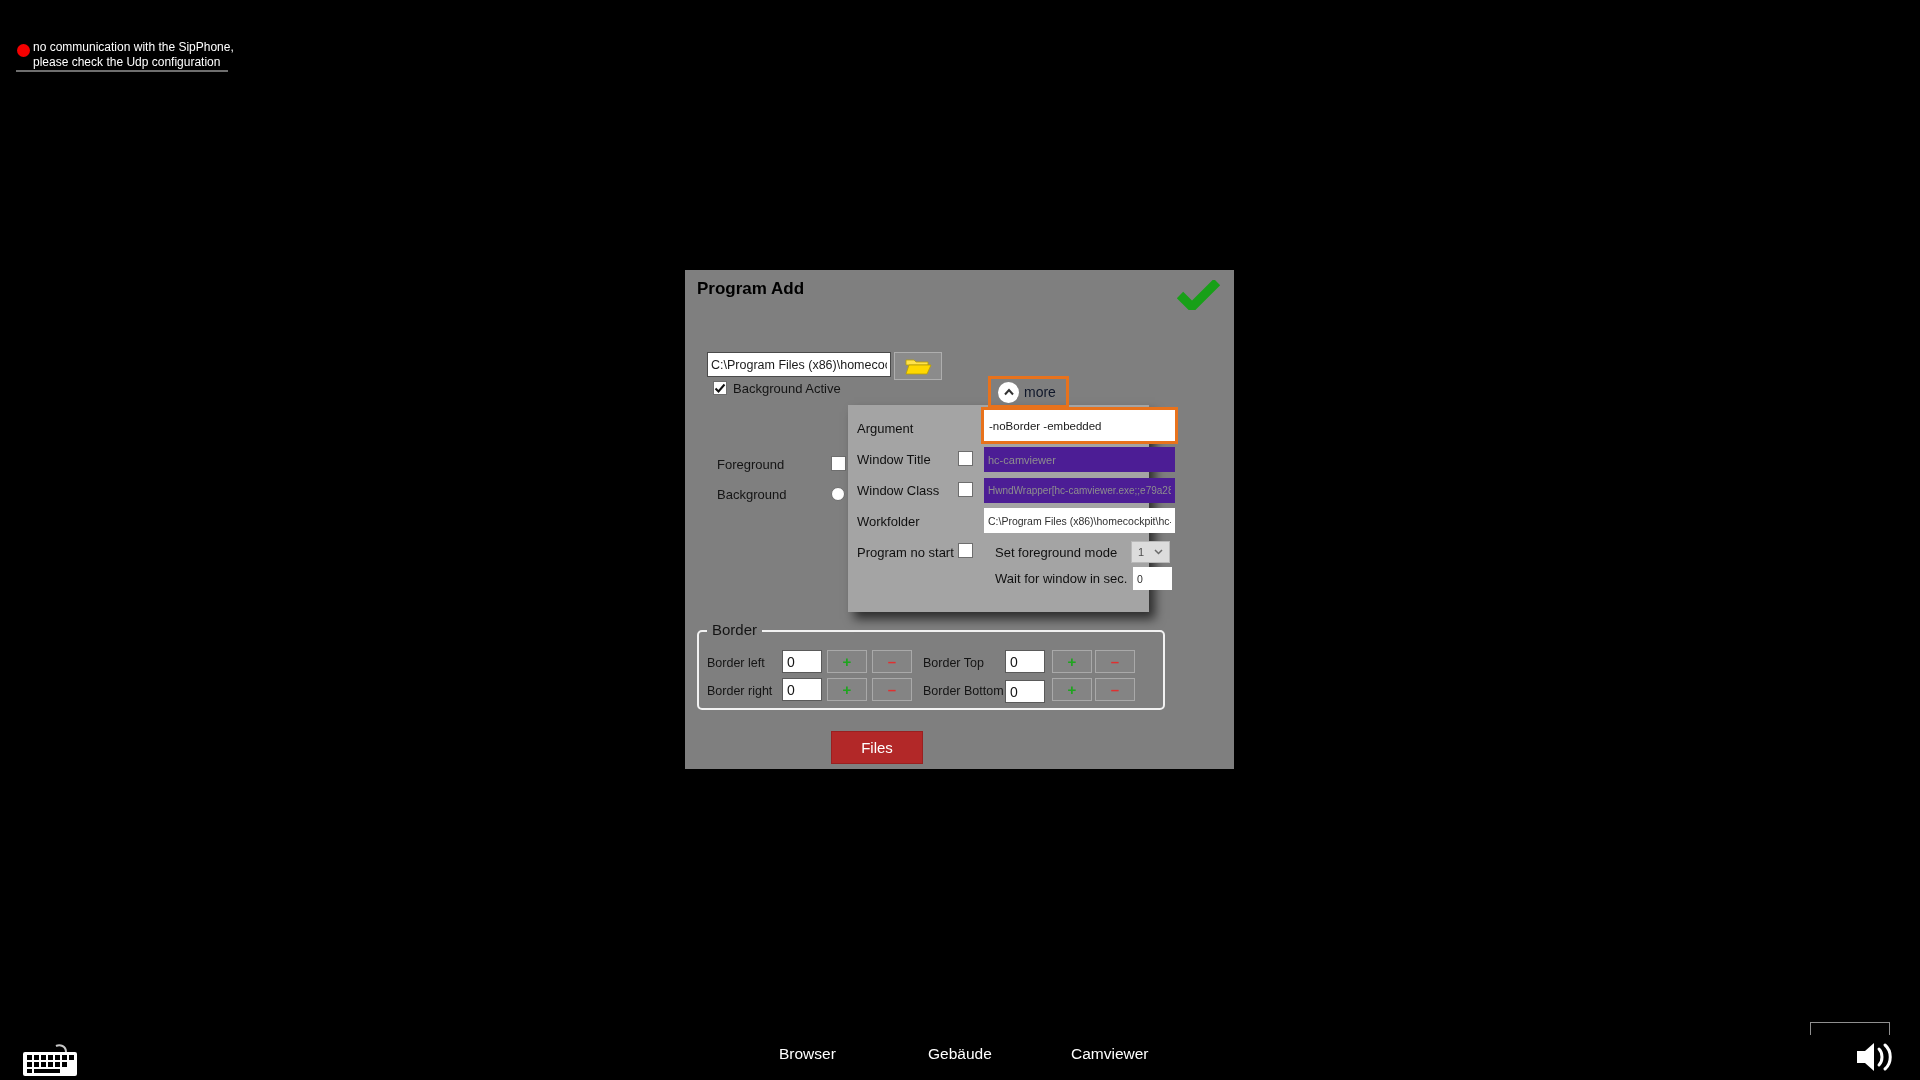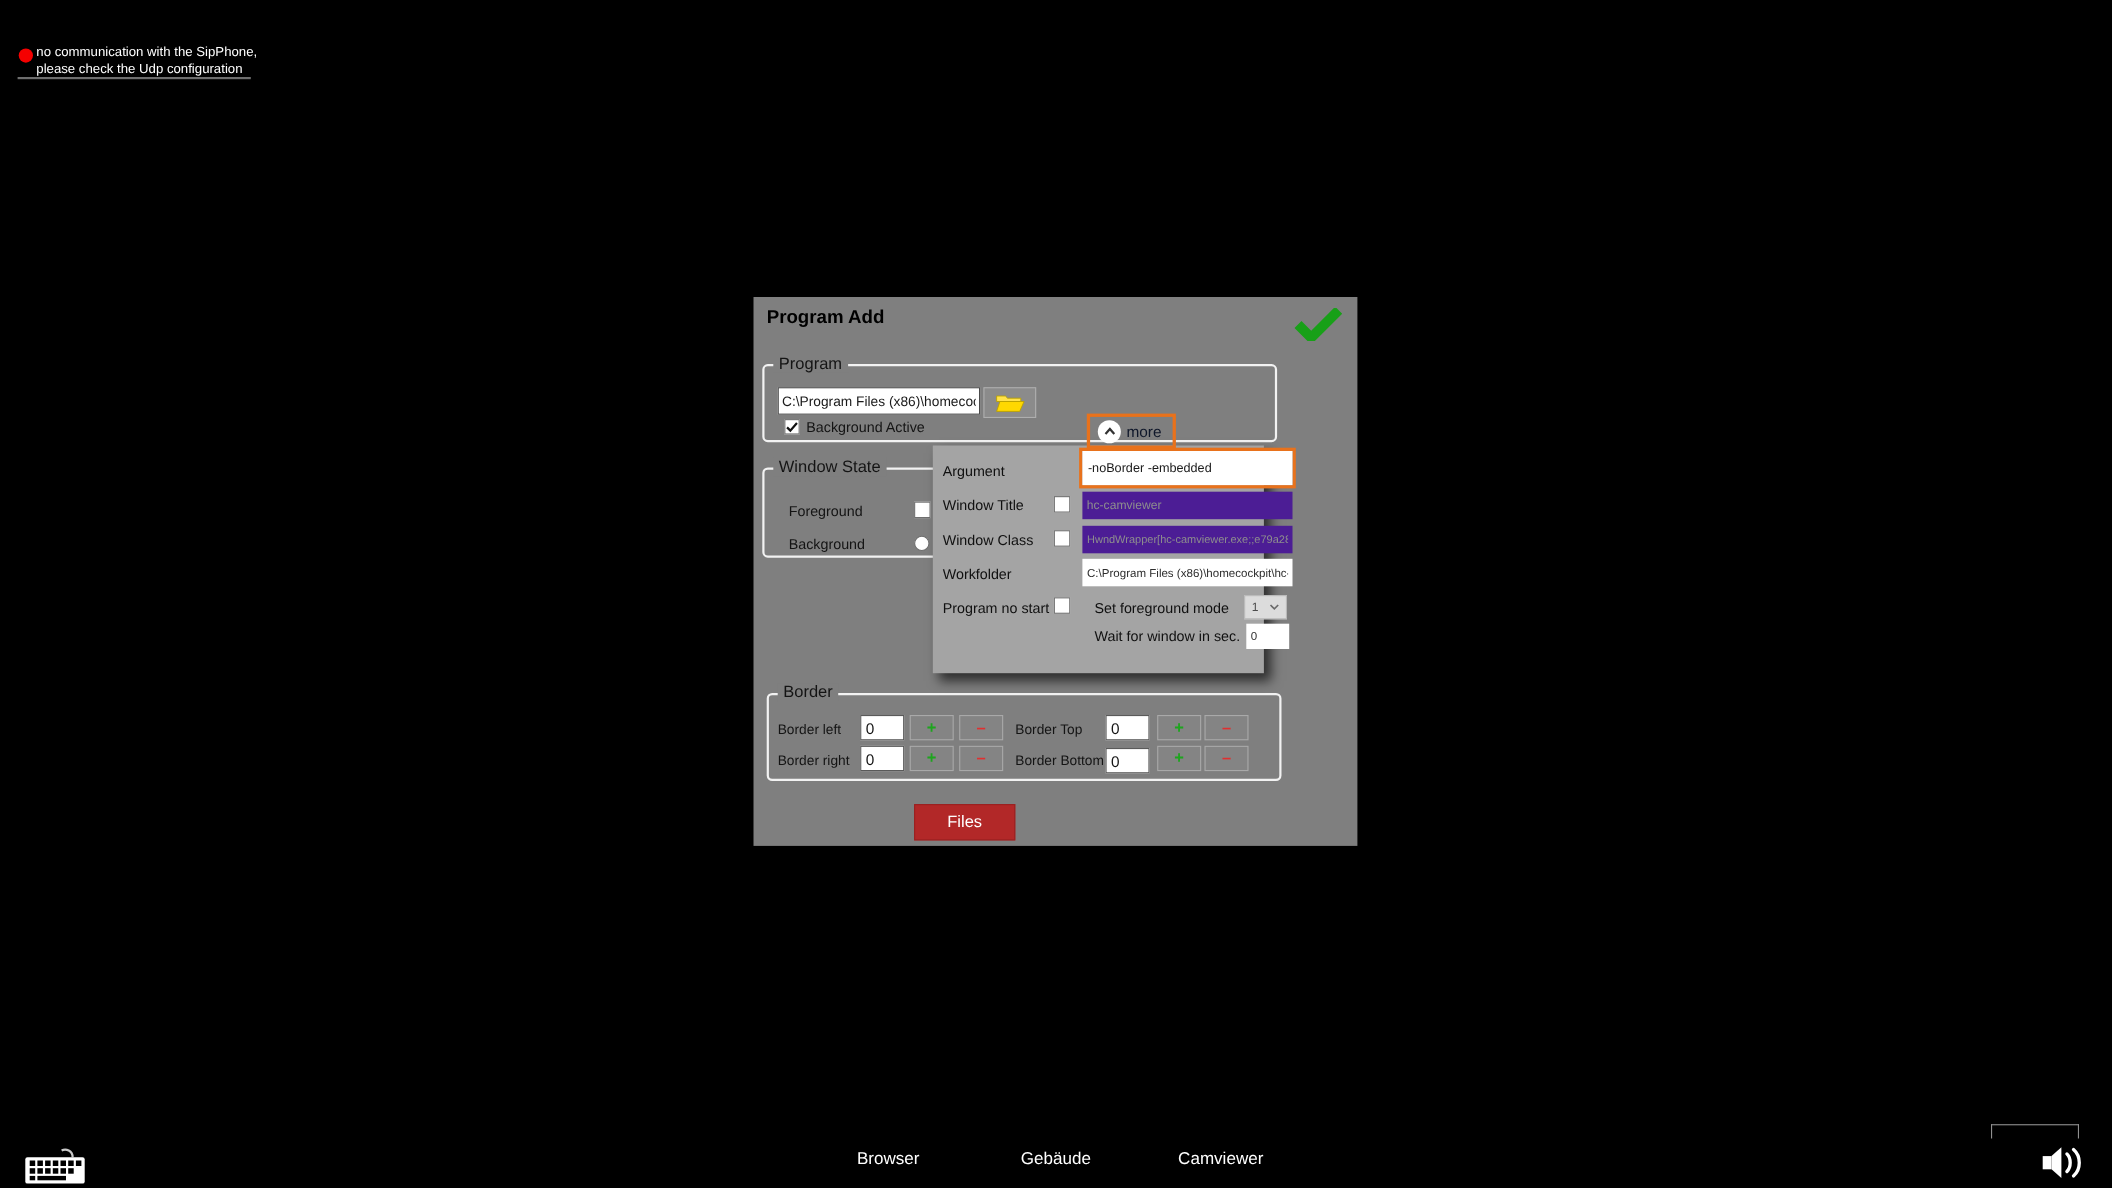--- a/index.html
+++ b/index.html
@@ -114,23 +114,20 @@
     <div>please check the Udp configuration</div>
   </div>
   <div class="notif-divider"></div>
 
   <div class="dialog">
     <div class="dlg-title">Program Add</div>
     <svg class="dlg-check" width="46" height="30" viewBox="0 0 46 30">
       <path d="M5 15 L17 27 L42 2" fill="none" stroke="#18a018" stroke-width="9"></path>
     </svg>
 
-    <div class="groupbox gb-program">
-      <span class="gb-label">Program</span>
-    </div>
     <input class="txt path-input" value="C:\Program Files (x86)\homecockp" style="">
     <div class="folder-btn">
       <svg width="28" height="20" viewBox="0 0 28 20">
         <path d="M2 4 L10 4 L12 6 L24 6 L24 9 L2 9 Z" fill="#ffe24a" stroke="#b9a000" stroke-width="0.8"></path>
         <path d="M2 18 L5 9 L27 9 L23 18 Z" fill="#ffd800" stroke="#b9a000" stroke-width="0.8"></path>
       </svg>
     </div>
     <div class="checkbox ba-checkbox">
       <svg width="12" height="11" viewBox="0 0 12 11">
         <path d="M1.5 5.5 L4.5 8.5 L10.5 1.5" fill="none" stroke="#111" stroke-width="2"></path>
@@ -140,23 +137,20 @@
 
     <div class="more-btn">
       <span class="more-circle">
         <svg width="12" height="8" viewBox="0 0 12 8">
           <path d="M2 6.5 L6 2 L10 6.5" fill="none" stroke="#333" stroke-width="2"></path>
         </svg>
       </span>
       <span class="more-label">more</span>
     </div>
 
-    <div class="groupbox gb-window-state">
-      <span class="gb-label">Window State</span>
-    </div>
     <span class="lbl fg-label">Foreground</span>
     <div class="checkbox fg-checkbox"></div>
     <span class="lbl bg-label">Background</span>
     <div class="radio bg-radio"></div>
 
     <div class="panel">
       <span class="p-lbl" style="top:16px;">Argument</span>
       <div class="arg-wrap">
         <input class="arg-input" value="-noBorder -embedded" style="">
       </div>

